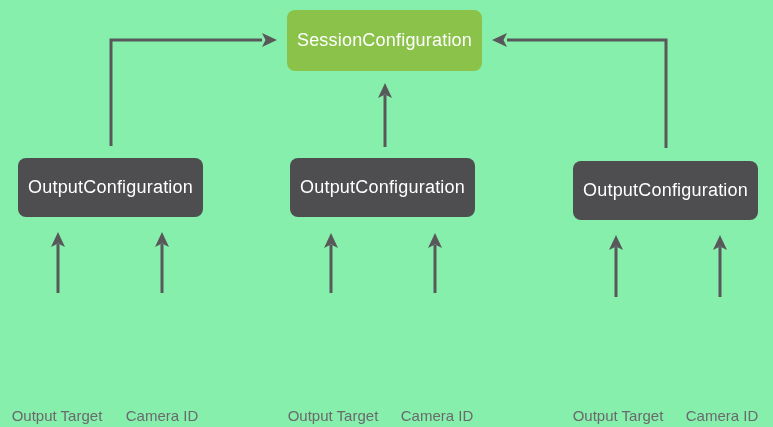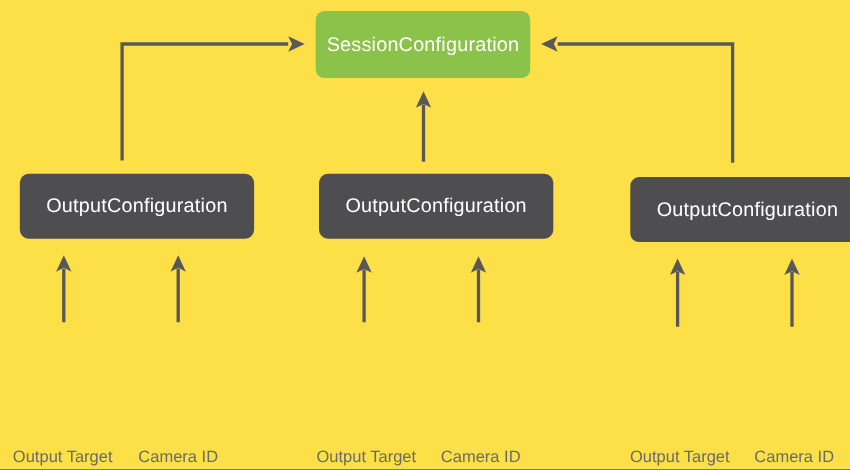--- a/index.html
+++ b/index.html
@@ -4,21 +4,21 @@
 <style>
   html, body {
     margin: 0;
     padding: 0;
     background: #000000;
   }
   .stage {
     position: relative;
     width: 773px;
     height: 427px;
-    background: #fde047;
+    background: #86efac;
     overflow: hidden;
     font-family: "Liberation Sans", sans-serif;
   }
   .arrow-layer {
     position: absolute;
     left: 0;
     top: 0;
     width: 773px;
     height: 427px;
   }
@@ -34,21 +34,21 @@
     white-space: nowrap;
   }
   .node-session {
     left: 287px;
     top: 10px;
     width: 195px;
     height: 61px;
     background: #8BC34A;
   }
   .node-output {
-    width: 213px;
+    width: 185px;
     height: 59px;
     background: #4E4E50;
   }
   .node-output.pos-left   { left: 18px;  top: 158px; }
   .node-output.pos-mid    { left: 290px; top: 158px; }
   .node-output.pos-right  { left: 573px; top: 161px; }
   .io-label {
     position: absolute;
     top: 407px;
     transform: translateX(-50%);

